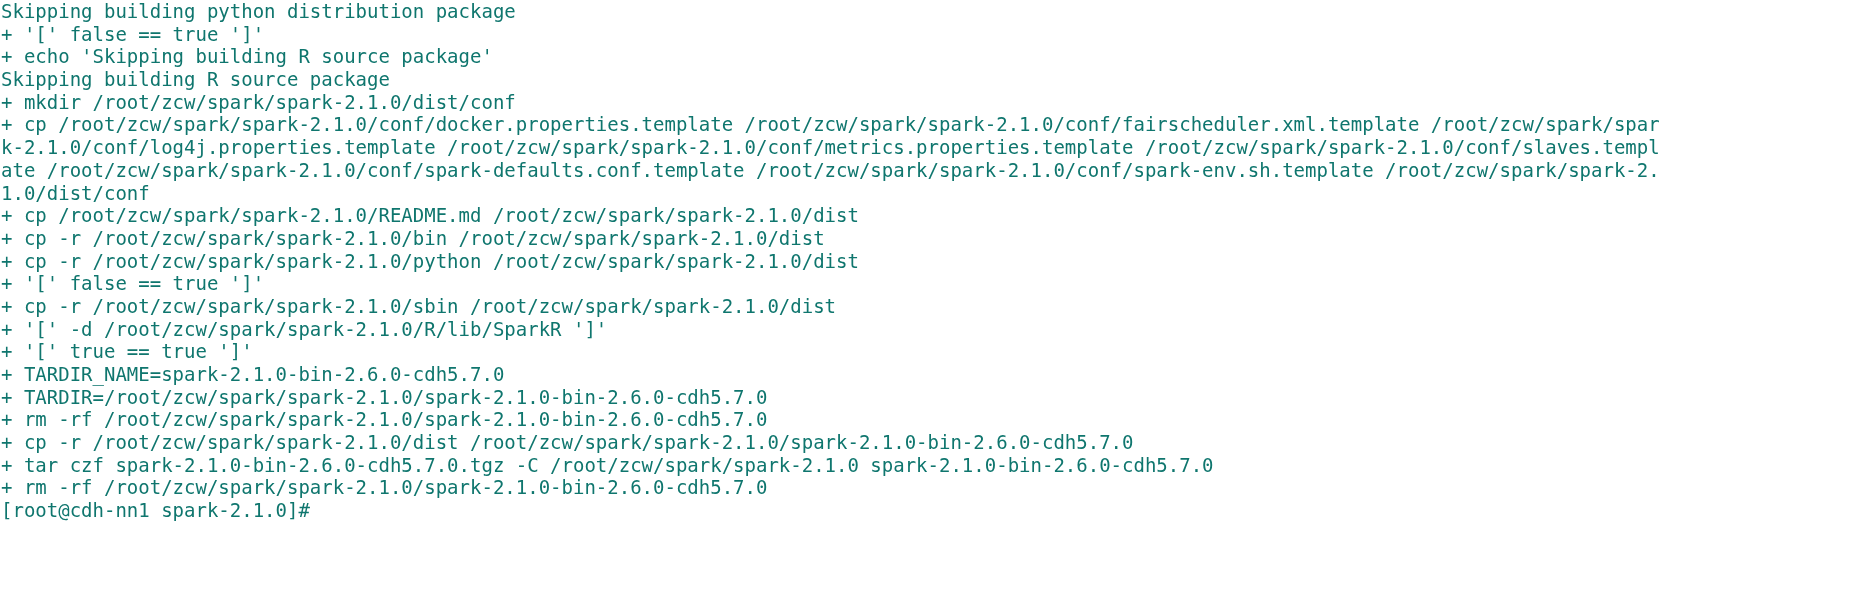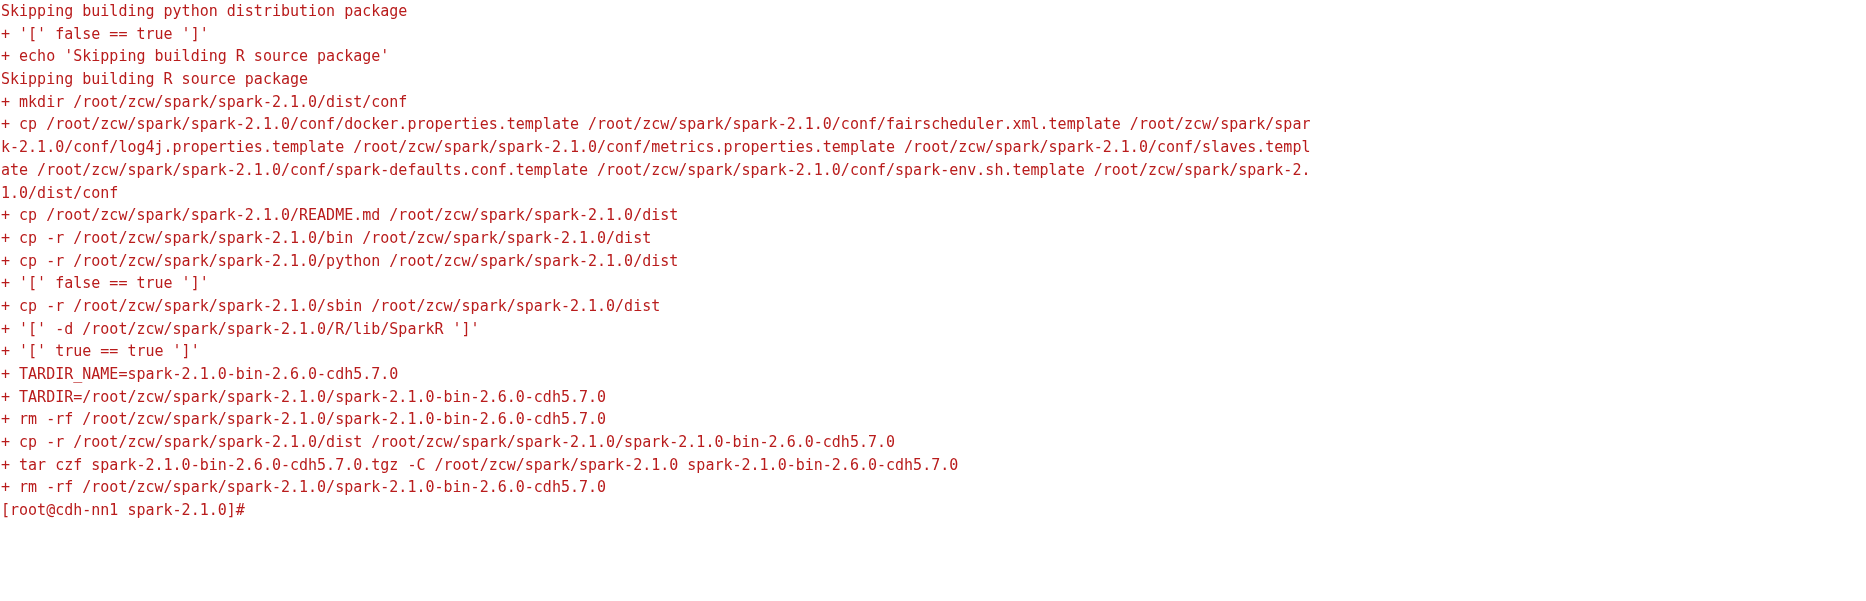--- a/index.html
+++ b/index.html
@@ -9,23 +9,23 @@
   }
   body {
     width: 1866px;
     height: 601px;
     overflow: hidden;
   }
   #terminal {
     width: 1866px;
     height: 601px;
     background: #ffffff;
-    color: #b91c1c;
+    color: #0f766e;
     font-family: "DejaVu Sans Mono", "Liberation Mono", monospace;
-    font-size: 15px;
+    font-size: 19px;
     line-height: 22.7px;
     padding: 0;
     box-sizing: border-box;
     overflow: hidden;
     white-space: pre;
     letter-spacing: 0px;
   }
   .term-line {
     white-space: pre;
     height: 22.7px;

